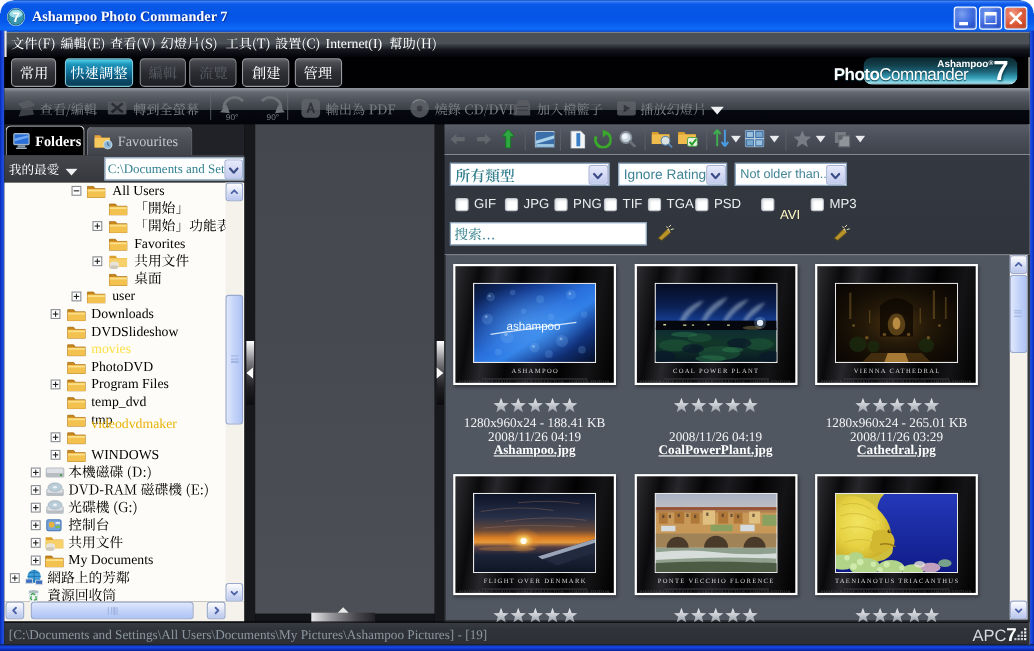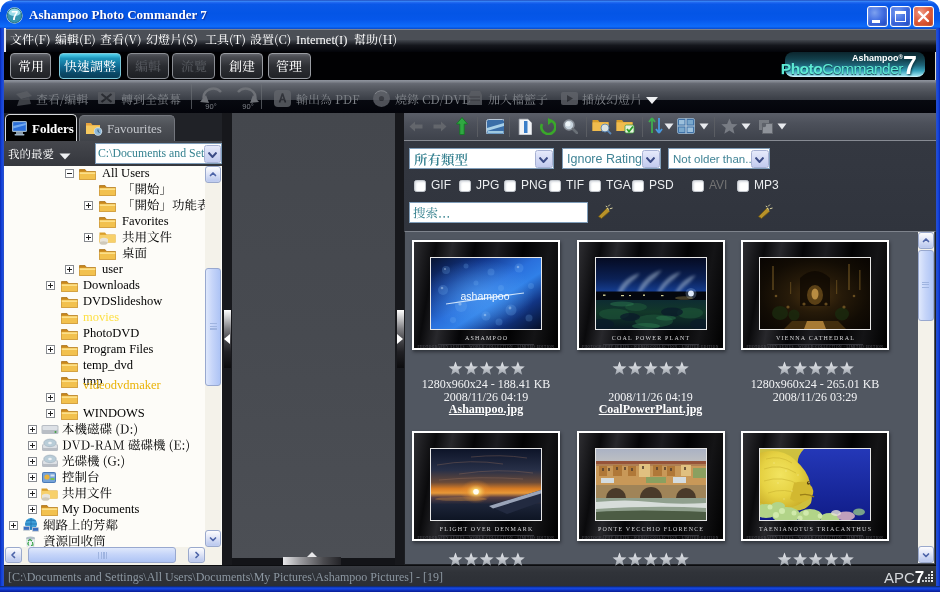--- a/index.html
+++ b/index.html
@@ -77,21 +77,21 @@
     <div class="abs" style="left:220.0px;top:53px;width:43.0px;height:26px;border:1px solid #999ca2;border-radius:4px;background:linear-gradient(180deg,#63656c 0%,#4b4d53 12%,#2e3035 50%,#202226 100%)"></div>
     <svg style="position:absolute;left:228.5px;top:55.9px;overflow:visible" width="28" height="19.0" viewBox="0 -15.1 28 19.0">
       <path d="M2.8 -2.6H6.7V-2.2H2.8ZM2.4 -6.9H6.7V-6.5H2.4ZM2.4 -5.5H6.7V-5.1H2.4ZM2.4 -4.1H6.7V-3.7H2.4ZM2.8 -0.3H6.8V0.1H2.8ZM2.3 -2.6V-3L3.4 -2.6H3.3V0.7Q3.3 0.8 3.1 0.9Q2.8 1 2.5 1H2.3ZM6.3 -2.6H6.2L6.7 -3.1L7.8 -2.3Q7.8 -2.2 7.6 -2.1Q7.5 -2.1 7.3 -2V0.6Q7.3 0.6 7.2 0.7Q7 0.7 6.8 0.8Q6.6 0.9 6.5 0.9H6.3ZM6.3 -6.9H6.1L6.6 -7.4L7.8 -6.6Q7.7 -6.5 7.6 -6.4Q7.4 -6.3 7.2 -6.3V-3.6Q7.2 -3.5 7.1 -3.5Q7 -3.4 6.8 -3.3Q6.6 -3.3 6.4 -3.3H6.3ZM2.8 -8.2H5L5.5 -8.9Q5.5 -8.9 5.7 -8.7Q5.9 -8.6 6.1 -8.4Q6.4 -8.2 6.6 -8Q6.5 -7.8 6.2 -7.8H2.9ZM4.5 -10.4Q5.6 -10.1 6.3 -9.8Q7 -9.5 7.3 -9.1Q7.7 -8.8 7.7 -8.5Q7.8 -8.2 7.7 -8Q7.6 -7.8 7.4 -7.7Q7.2 -7.6 6.9 -7.8Q6.7 -8.4 6 -9.1Q5.3 -9.8 4.3 -10.3ZM1.9 -6.9V-7V-7.3L3 -6.9H2.8V-5.1Q2.8 -4.5 2.8 -3.7Q2.7 -3 2.5 -2.2Q2.3 -1.4 1.8 -0.7Q1.4 0 0.6 0.6L0.4 0.5Q1.1 -0.4 1.4 -1.3Q1.7 -2.2 1.8 -3.2Q1.9 -4.2 1.9 -5.1ZM4.7 -10.3Q4.2 -9.7 3.6 -8.9Q3 -8.2 2.2 -7.6Q1.4 -6.9 0.5 -6.4L0.3 -6.6Q1.1 -7.2 1.7 -7.9Q2.3 -8.7 2.9 -9.5Q3.4 -10.3 3.6 -11L5.2 -10.6Q5.2 -10.5 5.1 -10.4Q4.9 -10.4 4.7 -10.3ZM8.6 -9.8 10 -9.7Q10 -9.5 9.9 -9.4Q9.8 -9.4 9.5 -9.3V-1.9Q9.5 -1.9 9.4 -1.8Q9.3 -1.7 9.1 -1.7Q9 -1.6 8.8 -1.6H8.6ZM10.9 -10.7 12.4 -10.5Q12.4 -10.4 12.2 -10.3Q12.1 -10.2 11.9 -10.2V-0.3Q11.9 0.1 11.8 0.4Q11.7 0.7 11.4 0.8Q11.1 1 10.5 1.1Q10.4 0.8 10.4 0.6Q10.3 0.5 10.2 0.3Q10 0.2 9.8 0.1Q9.5 0 9.1 -0V-0.2Q9.1 -0.2 9.3 -0.2Q9.5 -0.2 9.8 -0.2Q10.1 -0.2 10.3 -0.2Q10.5 -0.1 10.6 -0.1Q10.8 -0.1 10.9 -0.2Q10.9 -0.3 10.9 -0.4Z M22.8 -9.5 23.3 -10.1 24.5 -9.2Q24.4 -9.2 24.3 -9.1Q24.1 -9 23.9 -9V-5.6Q23.9 -5.6 23.8 -5.5Q23.7 -5.4 23.5 -5.4Q23.3 -5.3 23.1 -5.3H23V-9.5ZM21.7 -10.8Q21.7 -10.6 21.6 -10.5Q21.5 -10.4 21.3 -10.4V-0.9Q21.3 -0.9 21.1 -0.8Q21 -0.7 20.8 -0.6Q20.7 -0.6 20.5 -0.6H20.3V-10.9ZM23.5 -5.2Q23.5 -5.2 23.6 -5.1Q23.7 -5 23.9 -4.8Q24.1 -4.7 24.3 -4.5Q24.5 -4.4 24.6 -4.2Q24.6 -4 24.3 -4H17.9L17.8 -4.4H22.9ZM24.1 -3.5Q24.1 -3.5 24.2 -3.4Q24.3 -3.3 24.5 -3.1Q24.7 -3 24.9 -2.8Q25.1 -2.6 25.3 -2.5Q25.3 -2.4 25.2 -2.3Q25.1 -2.3 25 -2.3H17.2L17.1 -2.6H23.4ZM24.7 -8.6Q24.7 -8.6 24.9 -8.5Q25.1 -8.3 25.3 -8.1Q25.5 -7.9 25.7 -7.7Q25.6 -7.5 25.4 -7.5H17L16.9 -7.8H24.1ZM23.4 -6.1V-5.7H18.1L17.9 -6.1ZM23.4 -9.5V-9.2H18L17.9 -9.5ZM16.9 -9.3Q16.8 -9 16.6 -8.5Q16.3 -8 16.1 -7.5Q15.8 -6.9 15.5 -6.4Q15.3 -5.9 15.1 -5.5H15.2L14.8 -5.2L13.8 -5.9Q14 -6 14.2 -6.1Q14.4 -6.1 14.5 -6.2L14.1 -5.8Q14.3 -6.1 14.6 -6.7Q14.9 -7.2 15.1 -7.7Q15.4 -8.3 15.6 -8.8Q15.9 -9.3 16 -9.7ZM15.9 -9.7 16.4 -10.2 17.5 -9.3Q17.4 -9.2 17.2 -9.1Q17 -9.1 16.7 -9.1Q16.4 -9.1 16.2 -9.1L16 -9.7ZM14.1 -4.7Q14.6 -3.2 15.3 -2.4Q16 -1.5 17 -1.1Q18 -0.6 19.3 -0.5Q20.6 -0.3 22.3 -0.3Q22.6 -0.3 23 -0.3Q23.4 -0.3 23.9 -0.3Q24.3 -0.3 24.8 -0.3Q25.2 -0.3 25.5 -0.3V-0.1Q25.2 -0.1 25 0.1Q24.9 0.4 24.8 0.7Q24.5 0.7 24 0.7Q23.6 0.7 23.1 0.7Q22.6 0.7 22.2 0.7Q20.5 0.7 19.1 0.5Q17.8 0.3 16.8 -0.3Q15.8 -0.8 15.1 -1.9Q14.4 -2.9 13.9 -4.6ZM16.3 -5.9 16.9 -6.5 17.9 -5.6Q17.8 -5.4 17.4 -5.4Q17.3 -4.5 17 -3.5Q16.8 -2.6 16.3 -1.8Q15.9 -0.9 15.2 -0.2Q14.5 0.5 13.5 1L13.4 0.9Q14.5 0.1 15.1 -1Q15.7 -2.1 16 -3.3Q16.4 -4.6 16.5 -5.9ZM17 -5.9V-5.5H14.5L14.7 -5.9ZM16.5 -9.7V-9.3H13.6L13.5 -9.7Z" fill="#ffffff"></path>
     </svg>
     <div class="abs" style="left:268.0px;top:53px;width:42.5px;height:26px;border:1px solid #999ca2;border-radius:4px;background:linear-gradient(180deg,#63656c 0%,#4b4d53 12%,#2e3035 50%,#202226 100%)"></div>
     <svg style="position:absolute;left:276.2px;top:55.9px;overflow:visible" width="28" height="19.0" viewBox="0 -15.1 28 19.0">
       <path d="M5.5 -8.1Q6.2 -8 6.5 -7.9Q6.9 -7.7 7 -7.4Q7.2 -7.2 7.1 -7Q7.1 -6.8 7 -6.6Q6.8 -6.5 6.6 -6.5Q6.4 -6.5 6.1 -6.6Q6.1 -7 5.9 -7.4Q5.7 -7.8 5.4 -8ZM2.9 -5.7 4 -5.2H3.9V0.7Q3.9 0.8 3.7 0.9Q3.5 1.1 3.1 1.1H2.9V-5.2ZM9.1 -5.2V-4.8H3.5V-5.2ZM10.7 -6.6 11.3 -7.2 12.4 -6.1Q12.3 -6.1 12.2 -6.1Q12.1 -6 11.9 -6Q11.6 -5.7 11.3 -5.3Q10.9 -4.9 10.6 -4.7L10.5 -4.7Q10.5 -5 10.6 -5.3Q10.7 -5.7 10.8 -6Q10.8 -6.3 10.9 -6.6ZM2 -7.2Q2.3 -6.5 2.3 -6Q2.3 -5.5 2.1 -5.1Q1.9 -4.8 1.7 -4.6Q1.5 -4.5 1.3 -4.4Q1.1 -4.4 1 -4.5Q0.8 -4.5 0.7 -4.7Q0.6 -5 0.8 -5.2Q0.9 -5.4 1.1 -5.5Q1.4 -5.7 1.7 -6.2Q1.9 -6.6 1.8 -7.2ZM11.2 -6.6V-6.2H1.9V-6.6ZM9.4 -2 9.9 -2.6 11 -1.7Q11 -1.7 10.8 -1.6Q10.7 -1.6 10.5 -1.5V0.7Q10.5 0.8 10.4 0.8Q10.2 0.9 10 1Q9.8 1 9.7 1H9.5V-2ZM8.5 -5.2 9.1 -5.8 10.2 -4.9Q10.1 -4.9 10 -4.8Q9.9 -4.7 9.7 -4.7V-2.8Q9.7 -2.7 9.6 -2.7Q9.4 -2.6 9.2 -2.5Q9 -2.5 8.8 -2.5H8.7V-5.2ZM9.9 -2V-1.7H3.6V-2ZM9.9 -0.1V0.3H3.6V-0.1ZM9.1 -3.5V-3.1H3.5V-3.5ZM11.3 -10.4Q11.3 -10.4 11.5 -10.2Q11.7 -10 12 -9.8Q12.3 -9.6 12.5 -9.4Q12.4 -9.2 12.1 -9.2H7.6V-9.6H10.7ZM5.8 -10.3Q5.8 -10.3 6 -10.1Q6.1 -10 6.4 -9.8Q6.6 -9.6 6.8 -9.4Q6.8 -9.2 6.5 -9.2H2.6V-9.6H5.2ZM8.4 -8.9Q9.1 -8.8 9.5 -8.6Q9.9 -8.4 10.1 -8.2Q10.2 -8 10.2 -7.7Q10.3 -7.5 10.1 -7.4Q10 -7.2 9.8 -7.2Q9.6 -7.2 9.4 -7.3Q9.3 -7.7 9 -8.1Q8.7 -8.5 8.3 -8.8ZM9 -10.5Q9 -10.4 8.8 -10.4Q8.7 -10.3 8.5 -10.3Q8.2 -9.6 7.7 -9Q7.2 -8.4 6.7 -8L6.5 -8.2Q6.8 -8.7 7.1 -9.4Q7.4 -10.2 7.6 -11ZM3.2 -8.9Q3.9 -8.8 4.2 -8.6Q4.6 -8.4 4.8 -8.2Q4.9 -7.9 4.9 -7.7Q5 -7.5 4.8 -7.4Q4.7 -7.2 4.5 -7.2Q4.3 -7.2 4.1 -7.3Q4 -7.7 3.7 -8.1Q3.4 -8.5 3.1 -8.8ZM4.1 -10.5Q4 -10.4 3.9 -10.3Q3.8 -10.3 3.6 -10.3Q3 -9.2 2.2 -8.4Q1.4 -7.5 0.6 -7L0.5 -7.1Q1.1 -7.8 1.7 -8.8Q2.3 -9.9 2.6 -11Z M18.1 -2.5H23.4L24.1 -3.3Q24.1 -3.3 24.2 -3.2Q24.3 -3.1 24.5 -3Q24.7 -2.8 24.9 -2.6Q25.1 -2.5 25.2 -2.3Q25.2 -2.1 24.9 -2.1H18.2ZM16.8 0.2H23.9L24.5 -0.7Q24.5 -0.7 24.7 -0.6Q24.8 -0.5 25 -0.3Q25.2 -0.2 25.4 0Q25.6 0.2 25.8 0.4Q25.8 0.5 25.7 0.5Q25.6 0.6 25.4 0.6H16.9ZM18.7 -7.4H24.3V-7H18.7ZM18.7 -4.8H24.3V-4.5H18.7ZM20.9 -10H21.9V0.4H20.9ZM23.8 -10H23.7L24.2 -10.6L25.4 -9.7Q25.3 -9.6 25.2 -9.5Q25 -9.5 24.8 -9.4V-4.3Q24.8 -4.2 24.7 -4.1Q24.5 -4 24.3 -4Q24.1 -3.9 24 -3.9H23.8ZM18.1 -10V-10.5L19.2 -10H24.4V-9.6H19.2V-4Q19.2 -3.9 19 -3.9Q18.9 -3.8 18.7 -3.7Q18.5 -3.6 18.3 -3.6H18.1ZM13.5 -9.6H16.3L17 -10.4Q17 -10.4 17.1 -10.3Q17.2 -10.2 17.4 -10.1Q17.6 -9.9 17.8 -9.7Q18 -9.6 18.1 -9.4Q18.1 -9.2 17.8 -9.2H13.6ZM13.5 -6H16.4L17 -6.8Q17 -6.8 17.1 -6.7Q17.3 -6.5 17.5 -6.3Q17.8 -6.1 17.9 -5.9Q17.9 -5.7 17.6 -5.7H13.6ZM13.3 -1.5Q13.7 -1.6 14.5 -1.8Q15.2 -2 16.1 -2.3Q17.1 -2.6 18 -3L18.1 -2.8Q17.4 -2.4 16.4 -1.8Q15.4 -1.2 14.1 -0.5Q14.1 -0.3 13.8 -0.2ZM15.1 -9.6H16.1V-1.9L15.1 -1.6Z" fill="#ffffff"></path>
     </svg>
     <div class="abs" style="left:785px;top:52px;width:140px;height:25px;border-radius:8px;background:linear-gradient(180deg,#0c262e 0%,#123f4b 30%,#1e6478 55%,#35a0ba 78%,#9fe5f2 100%);border-bottom:1px solid #c8f0f8"></div>
     <div class="abs" style="left:805px;top:52.5px;width:98px;height:9px;font:bold 9px 'Liberation Sans';color:#fff;text-align:right">Ashampoo<span style="font-size:6px;vertical-align:2px">®</span></div>
-    <div class="abs" style="left:758px;top:59.5px;width:145px;height:17px;font:bold 15.5px 'Liberation Sans';color:#5eead4;text-align:right;letter-spacing:-0.5px;text-shadow:0 1px 1px #0a3844">Photo<span style="font-weight:normal">Commander</span></div>
+    <div class="abs" style="left:758px;top:59.5px;width:145px;height:17px;font:bold 15.5px 'Liberation Sans';color:#ffffff;letter-spacing:-0.5px;text-shadow:0 1px 1px #0a3844">Photo<span style="font-weight:normal">Commander</span></div>
     <div class="abs" style="left:903px;top:51px;font:bold 25px 'Liberation Sans';color:#fff;text-shadow:1px 1px 2px #0a3844">7</div>
     <div class="abs" style="left:934.5px;top:52px;width:1.5px;height:534px;background:#ddd9cb"></div>
     <div class="abs" style="left:4px;top:80px;width:932px;height:20px;background:linear-gradient(180deg,#9095a0 0%,#7d828b 10%,#676b74 17%,#5d6169 30%,#4c5058 60%,#3f434b 88%,#3a3e46 100%)"></div>
     <div class="abs" style="left:4px;top:100px;width:932px;height:13px;background:linear-gradient(180deg,#070910 0%,#03040a 100%)"></div>
     <div class="abs" style="left:191px;top:84px;width:1px;height:25px;background:#6a6d74;opacity:0.7"></div>
     <div class="abs" style="left:261px;top:84px;width:1px;height:25px;background:#6a6d74;opacity:0.7"></div>
     <svg class="abs" style="left:13px;top:88px;opacity:0.8" width="22" height="22" viewBox="0 0 22 22">
       <path d="M3 6 L14 3 L19 8 L8 11 Z" fill="#5c5f65"></path>
       <path d="M6 12 L16 9 L18 16 L4 18 Z" fill="#4a4d53"></path>
     </svg>
@@ -574,21 +574,21 @@
     <div class="abs" style="left:476px;top:178px;font:12px 'Liberation Sans';color:#eceef0">JPG</div>
     <div class="abs" style="left:504px;top:180px;width:12px;height:12px;background:#fff;border:1px solid #c2c6cc;border-radius:2.5px;box-shadow:inset 1px 1px 2px #d8dce2"></div>
     <div class="abs" style="left:521px;top:178px;font:12px 'Liberation Sans';color:#eceef0">PNG</div>
     <div class="abs" style="left:549px;top:180px;width:12px;height:12px;background:#fff;border:1px solid #c2c6cc;border-radius:2.5px;box-shadow:inset 1px 1px 2px #d8dce2"></div>
     <div class="abs" style="left:566px;top:178px;font:12px 'Liberation Sans';color:#eceef0">TIF</div>
     <div class="abs" style="left:589px;top:180px;width:12px;height:12px;background:#fff;border:1px solid #c2c6cc;border-radius:2.5px;box-shadow:inset 1px 1px 2px #d8dce2"></div>
     <div class="abs" style="left:606px;top:178px;font:12px 'Liberation Sans';color:#eceef0">TGA</div>
     <div class="abs" style="left:632px;top:180px;width:12px;height:12px;background:#fff;border:1px solid #c2c6cc;border-radius:2.5px;box-shadow:inset 1px 1px 2px #d8dce2"></div>
     <div class="abs" style="left:649px;top:178px;font:12px 'Liberation Sans';color:#eceef0">PSD</div>
     <div class="abs" style="left:692px;top:180px;width:12px;height:12px;background:#fff;border:1px solid #c2c6cc;border-radius:2.5px;box-shadow:inset 1px 1px 2px #d8dce2"></div>
-    <div class="abs" style="left:709px;top:178px;font:12px 'Liberation Sans';color:#737373">AVI</div>
+    <div class="abs" style="left:709px;top:188px;font:12px 'Liberation Sans';color:#fef9c3">AVI</div>
     <div class="abs" style="left:737px;top:180px;width:12px;height:12px;background:#fff;border:1px solid #c2c6cc;border-radius:2.5px;box-shadow:inset 1px 1px 2px #d8dce2"></div>
     <div class="abs" style="left:754px;top:178px;font:12px 'Liberation Sans';color:#eceef0">MP3</div>
     <div class="abs" style="left:409px;top:202px;width:179px;height:21px;background:#fff;border:1px solid #7f9db9"></div>
     <svg style="position:absolute;left:413.0px;top:202.5px;overflow:visible" width="39" height="18.2" viewBox="0 -14.5 39 18.2">
       <path d="M6.8 -5.9Q6.8 -5.9 6.9 -5.8Q7.1 -5.6 7.2 -5.5Q7.4 -5.3 7.5 -5.2Q7.5 -5 7.2 -5H5.4V-5.3H6.4ZM11 -5.3V-5H9.1L9 -5.3ZM7.7 -9.6Q7.6 -9.5 7.5 -9.5Q7.4 -9.5 7.3 -9.5Q7 -9.4 6.7 -9.2Q6.3 -9.1 6 -9Q5.6 -8.8 5.3 -8.7L5.2 -8.8Q5.4 -9 5.7 -9.3Q6 -9.5 6.3 -9.8Q6.6 -10.1 6.8 -10.3ZM4.8 -9.5 5.8 -9H5.7V-4.4Q5.7 -4.4 5.5 -4.2Q5.3 -4.1 4.9 -4.1H4.8V-9ZM9.1 -10.4Q9.1 -10.2 9 -10.1Q8.9 -10.1 8.6 -10V-3.4Q8.6 -3.4 8.4 -3.4Q8.2 -3.4 8 -3.4H7.8V-10.5ZM5.9 -3.6Q6.2 -2.9 6.9 -2.2Q7.5 -1.6 8.3 -1.2Q9.1 -0.7 10 -0.4Q11 -0.1 12 0L12 0.2Q11.7 0.2 11.5 0.4Q11.3 0.6 11.2 1Q9.9 0.6 8.8 0Q7.7 -0.6 6.9 -1.4Q6.1 -2.3 5.7 -3.5ZM9.9 -3.6 10.5 -4.2 11.5 -3.3Q11.4 -3.2 11.3 -3.2Q11.2 -3.2 11 -3.2Q10 -1.5 8.2 -0.4Q6.5 0.6 3.8 1L3.7 0.8Q6.1 0.3 7.7 -0.9Q9.3 -2 10 -3.6ZM6.8 -7.9Q6.8 -7.9 6.9 -7.7Q7 -7.6 7.2 -7.5Q7.4 -7.3 7.5 -7.1Q7.5 -6.9 7.2 -6.9H5.4V-7.3H6.4ZM10.4 -9.2 10.9 -9.8 12 -8.9Q11.9 -8.9 11.8 -8.8Q11.6 -8.7 11.4 -8.7V-4.6Q11.4 -4.6 11.3 -4.5Q11.2 -4.4 11 -4.4Q10.9 -4.3 10.7 -4.3H10.6V-9.2ZM10.5 -3.6V-3.3H4.6L4.5 -3.6ZM10.9 -7.3V-6.9H9.1L9 -7.3ZM10.9 -9.2V-8.9H9L8.9 -9.2ZM0.4 -4Q0.7 -4.2 1.4 -4.4Q2 -4.6 2.8 -4.9Q3.6 -5.2 4.4 -5.6L4.5 -5.4Q3.9 -5 3.1 -4.5Q2.3 -3.9 1.1 -3.2Q1.1 -3.1 1.1 -3Q1 -2.9 0.9 -2.9ZM3.5 -10.4Q3.5 -10.2 3.4 -10.1Q3.2 -10.1 3 -10V-0.3Q3 0 2.9 0.3Q2.8 0.6 2.6 0.8Q2.3 0.9 1.7 1Q1.7 0.8 1.6 0.6Q1.6 0.4 1.5 0.3Q1.3 0.1 1.1 0Q0.9 -0 0.6 -0.1V-0.3Q0.6 -0.3 0.7 -0.3Q0.9 -0.3 1.1 -0.3Q1.3 -0.2 1.5 -0.2Q1.8 -0.2 1.8 -0.2Q2 -0.2 2 -0.3Q2.1 -0.3 2.1 -0.5V-10.5ZM3.8 -8.4Q3.8 -8.4 4 -8.3Q4.1 -8.1 4.3 -7.9Q4.6 -7.7 4.8 -7.5Q4.7 -7.3 4.4 -7.3H0.6L0.5 -7.7H3.3Z M19.2 -0.2Q19.2 0.1 19.1 0.4Q19 0.6 18.8 0.8Q18.5 0.9 17.9 1Q17.9 0.8 17.9 0.7Q17.8 0.5 17.7 0.4Q17.6 0.3 17.4 0.2Q17.2 0.1 16.9 0.1V-0.1Q16.9 -0.1 17 -0.1Q17.2 -0.1 17.4 -0Q17.6 -0 17.8 -0Q18 -0 18 -0Q18.2 -0 18.2 -0.1Q18.3 -0.1 18.3 -0.2V-3H19.2ZM22 -5.3Q21.9 -5.2 21.7 -5.2Q21.5 -5.2 21.2 -5.4L21.6 -5.4Q21.1 -5.1 20.3 -4.8Q19.5 -4.4 18.5 -4.1Q17.6 -3.7 16.6 -3.4Q15.6 -3.1 14.6 -2.8L14.6 -3H15Q15 -2.5 14.8 -2.3Q14.7 -2.1 14.5 -2L14.1 -3.1Q14.1 -3.1 14.2 -3.2Q14.4 -3.2 14.5 -3.2Q15.3 -3.4 16.3 -3.8Q17.2 -4.1 18.1 -4.6Q18.9 -5 19.7 -5.4Q20.4 -5.8 20.9 -6.1ZM19.3 -6.3Q19.2 -6.2 19.1 -6.2Q18.9 -6.1 18.6 -6.3L19 -6.3Q18.6 -6.1 18 -5.8Q17.4 -5.6 16.7 -5.3Q16 -5.1 15.3 -4.9L15.3 -5H15.7Q15.7 -4.6 15.5 -4.4Q15.4 -4.3 15.3 -4.2L14.9 -5.2Q14.9 -5.2 15 -5.2Q15.1 -5.2 15.2 -5.2Q15.6 -5.3 16 -5.6Q16.5 -5.8 16.9 -6.1Q17.4 -6.3 17.7 -6.6Q18.1 -6.8 18.3 -7ZM14.4 -3Q14.9 -3 15.8 -3.1Q16.6 -3.1 17.7 -3.1Q18.8 -3.2 20 -3.2Q21.2 -3.3 22.5 -3.3L22.6 -3.1Q21.2 -2.9 19.2 -2.7Q17.1 -2.5 14.7 -2.2ZM15.1 -5.1Q15.6 -5.1 16.4 -5.1Q17.3 -5.2 18.3 -5.2Q19.4 -5.3 20.5 -5.4L20.5 -5.2Q19.6 -5 18.3 -4.8Q16.9 -4.6 15.4 -4.4ZM22.8 -7.3 23.4 -7.9 24.5 -6.9Q24.5 -6.8 24.3 -6.8Q24.2 -6.8 24 -6.8Q23.8 -6.4 23.3 -6Q22.9 -5.6 22.5 -5.4L22.3 -5.4Q22.5 -5.7 22.6 -6.1Q22.7 -6.4 22.8 -6.7Q22.9 -7.1 23 -7.3ZM14.6 -7.9Q14.7 -7.2 14.6 -6.7Q14.6 -6.2 14.4 -5.9Q14.2 -5.6 14 -5.4Q13.8 -5.3 13.6 -5.3Q13.3 -5.3 13.2 -5.4Q13 -5.5 13 -5.7Q13 -5.9 13.2 -6.1Q13.6 -6.3 13.9 -6.7Q14.3 -7.2 14.4 -7.9ZM23.4 -7.3V-7H14.4V-7.3ZM19.7 -10.4Q19.7 -10.2 19.6 -10.1Q19.5 -10.1 19.2 -10V-7.1H18.3V-10.5ZM17.3 -1.4Q17.2 -1.3 17.1 -1.3Q17 -1.2 16.8 -1.3Q16.4 -0.9 15.8 -0.5Q15.2 -0.1 14.5 0.2Q13.8 0.5 13.1 0.7L13 0.6Q13.6 0.2 14.2 -0.2Q14.8 -0.6 15.3 -1.1Q15.8 -1.6 16.1 -2ZM20.3 -1.9Q21.4 -1.7 22.1 -1.5Q22.8 -1.2 23.2 -0.9Q23.6 -0.5 23.8 -0.2Q24 0.1 23.9 0.3Q23.9 0.5 23.7 0.6Q23.5 0.7 23.2 0.6Q22.9 0.2 22.4 -0.2Q21.9 -0.7 21.3 -1.1Q20.7 -1.5 20.2 -1.8ZM20.8 -4.4Q21.7 -4.2 22.2 -3.9Q22.8 -3.6 23.1 -3.3Q23.4 -3 23.6 -2.7Q23.7 -2.4 23.6 -2.2Q23.5 -2 23.3 -1.9Q23.2 -1.8 22.9 -2Q22.7 -2.4 22.4 -2.8Q22 -3.2 21.5 -3.6Q21.1 -4 20.7 -4.3ZM22.5 -9.9Q22.5 -9.9 22.6 -9.8Q22.7 -9.7 22.9 -9.5Q23.1 -9.4 23.3 -9.2Q23.5 -9 23.7 -8.9Q23.7 -8.8 23.6 -8.7Q23.5 -8.7 23.4 -8.7H14.4L14.3 -9.1H21.8Z M27 0.2Q26.7 0.2 26.5 -0.1Q26.2 -0.3 26.2 -0.6Q26.2 -1 26.5 -1.2Q26.7 -1.5 27 -1.5Q27.4 -1.5 27.6 -1.2Q27.9 -1 27.9 -0.6Q27.9 -0.3 27.6 -0.1Q27.4 0.2 27 0.2Z M31.2 0.2Q30.8 0.2 30.6 -0.1Q30.3 -0.3 30.3 -0.6Q30.3 -1 30.6 -1.2Q30.8 -1.5 31.2 -1.5Q31.5 -1.5 31.8 -1.2Q32 -1 32 -0.6Q32 -0.3 31.8 -0.1Q31.5 0.2 31.2 0.2Z M35.3 0.2Q34.9 0.2 34.7 -0.1Q34.5 -0.3 34.5 -0.6Q34.5 -1 34.7 -1.2Q34.9 -1.5 35.3 -1.5Q35.6 -1.5 35.9 -1.2Q36.1 -1 36.1 -0.6Q36.1 -0.3 35.9 -0.1Q35.6 0.2 35.3 0.2Z" fill="#37828f"></path>
     </svg>
     <svg class="abs" style="left:597px;top:204px" width="16" height="15" viewBox="0 0 16 15">
       <path d="M1.5 12.5 L9.5 4.5 L12.5 7.5 L4.5 14.5 Z" fill="#b8922a" stroke="#6e5812" stroke-width="0.8"></path>
       <path d="M9.5 4.5 L12.5 7.5 L11 3.5 Z" fill="#e8d480"></path>
       <path d="M11 2.5 L13 0.5 M12.8 4.8 L15.5 4 M9 1.8 L9.8 3.2" stroke="#f0e8b0" stroke-width="0.9"></path>
@@ -804,20 +804,21 @@
         </linearGradient>
       </defs>
       <polygon points="8.5,1.5 10.3,6.3 15.4,6.5 11.4,9.7 12.8,14.7 8.5,11.9 4.2,14.7 5.6,9.7 1.6,6.5 6.7,6.3" fill="url(#stg981)"></polygon>
       <polygon points="24.1,1.5 25.9,6.3 31.0,6.5 27.0,9.7 28.4,14.7 24.1,11.9 19.8,14.7 21.2,9.7 17.2,6.5 22.3,6.3" fill="url(#stg981)"></polygon>
       <polygon points="39.7,1.5 41.5,6.3 46.6,6.5 42.6,9.7 44.0,14.7 39.7,11.9 35.4,14.7 36.8,9.7 32.8,6.5 37.9,6.3" fill="url(#stg981)"></polygon>
       <polygon points="55.3,1.5 57.1,6.3 62.2,6.5 58.2,9.7 59.6,14.7 55.3,11.9 51.0,14.7 52.4,9.7 48.4,6.5 53.5,6.3" fill="url(#stg981)"></polygon>
       <polygon points="70.9,1.5 72.7,6.3 77.8,6.5 73.8,9.7 75.2,14.7 70.9,11.9 66.6,14.7 68.0,9.7 64.0,6.5 69.1,6.3" fill="url(#stg981)"></polygon>
     </svg>
     <div class="abs" style="left:730.0px;top:377.0px;width:170px;text-align:center;font:12px 'Liberation Serif';color:#f2f3f5">1280x960x24 - 265.01 KB</div>
     <div class="abs" style="left:730.0px;top:390.0px;width:170px;text-align:center;font:12px 'Liberation Serif';color:#f2f3f5">2008/11/26 03:29</div>
+    <div class="abs" style="left:730.0px;top:402.0px;width:170px;text-align:center;font:bold 12px 'Liberation Serif';color:#fff;text-decoration:underline">Cathedral.jpg</div>
     <div class="abs" style="left:412.0px;top:431.0px;width:148px;height:110px;background:#fff;box-shadow:1px 2px 3px rgba(20,22,28,0.55)"></div>
     <div class="abs" style="left:414.0px;top:433.0px;width:144px;height:106px;background:linear-gradient(100deg,#2e2e32 0%,#0a0a0c 14%,#28282c 24%,#050507 38%,#1c1c20 52%,#020203 68%,#141416 84%,#000 100%)"></div>
     <svg class="abs" style="left:430.0px;top:448.0px" width="112" height="73" viewBox="0 0 112 73">
       <rect width="112" height="73" fill="#e8e8e8"></rect>
       <g transform="translate(1,1)">
         <svg width="110" height="71" viewBox="0 0 110 71">
 <defs>
             <linearGradient id="dk1" x1="0" y1="0" x2="0" y2="1">
 <stop offset="0" stop-color="#0d1428"></stop>
               <stop offset="0.3" stop-color="#283048"></stop>

